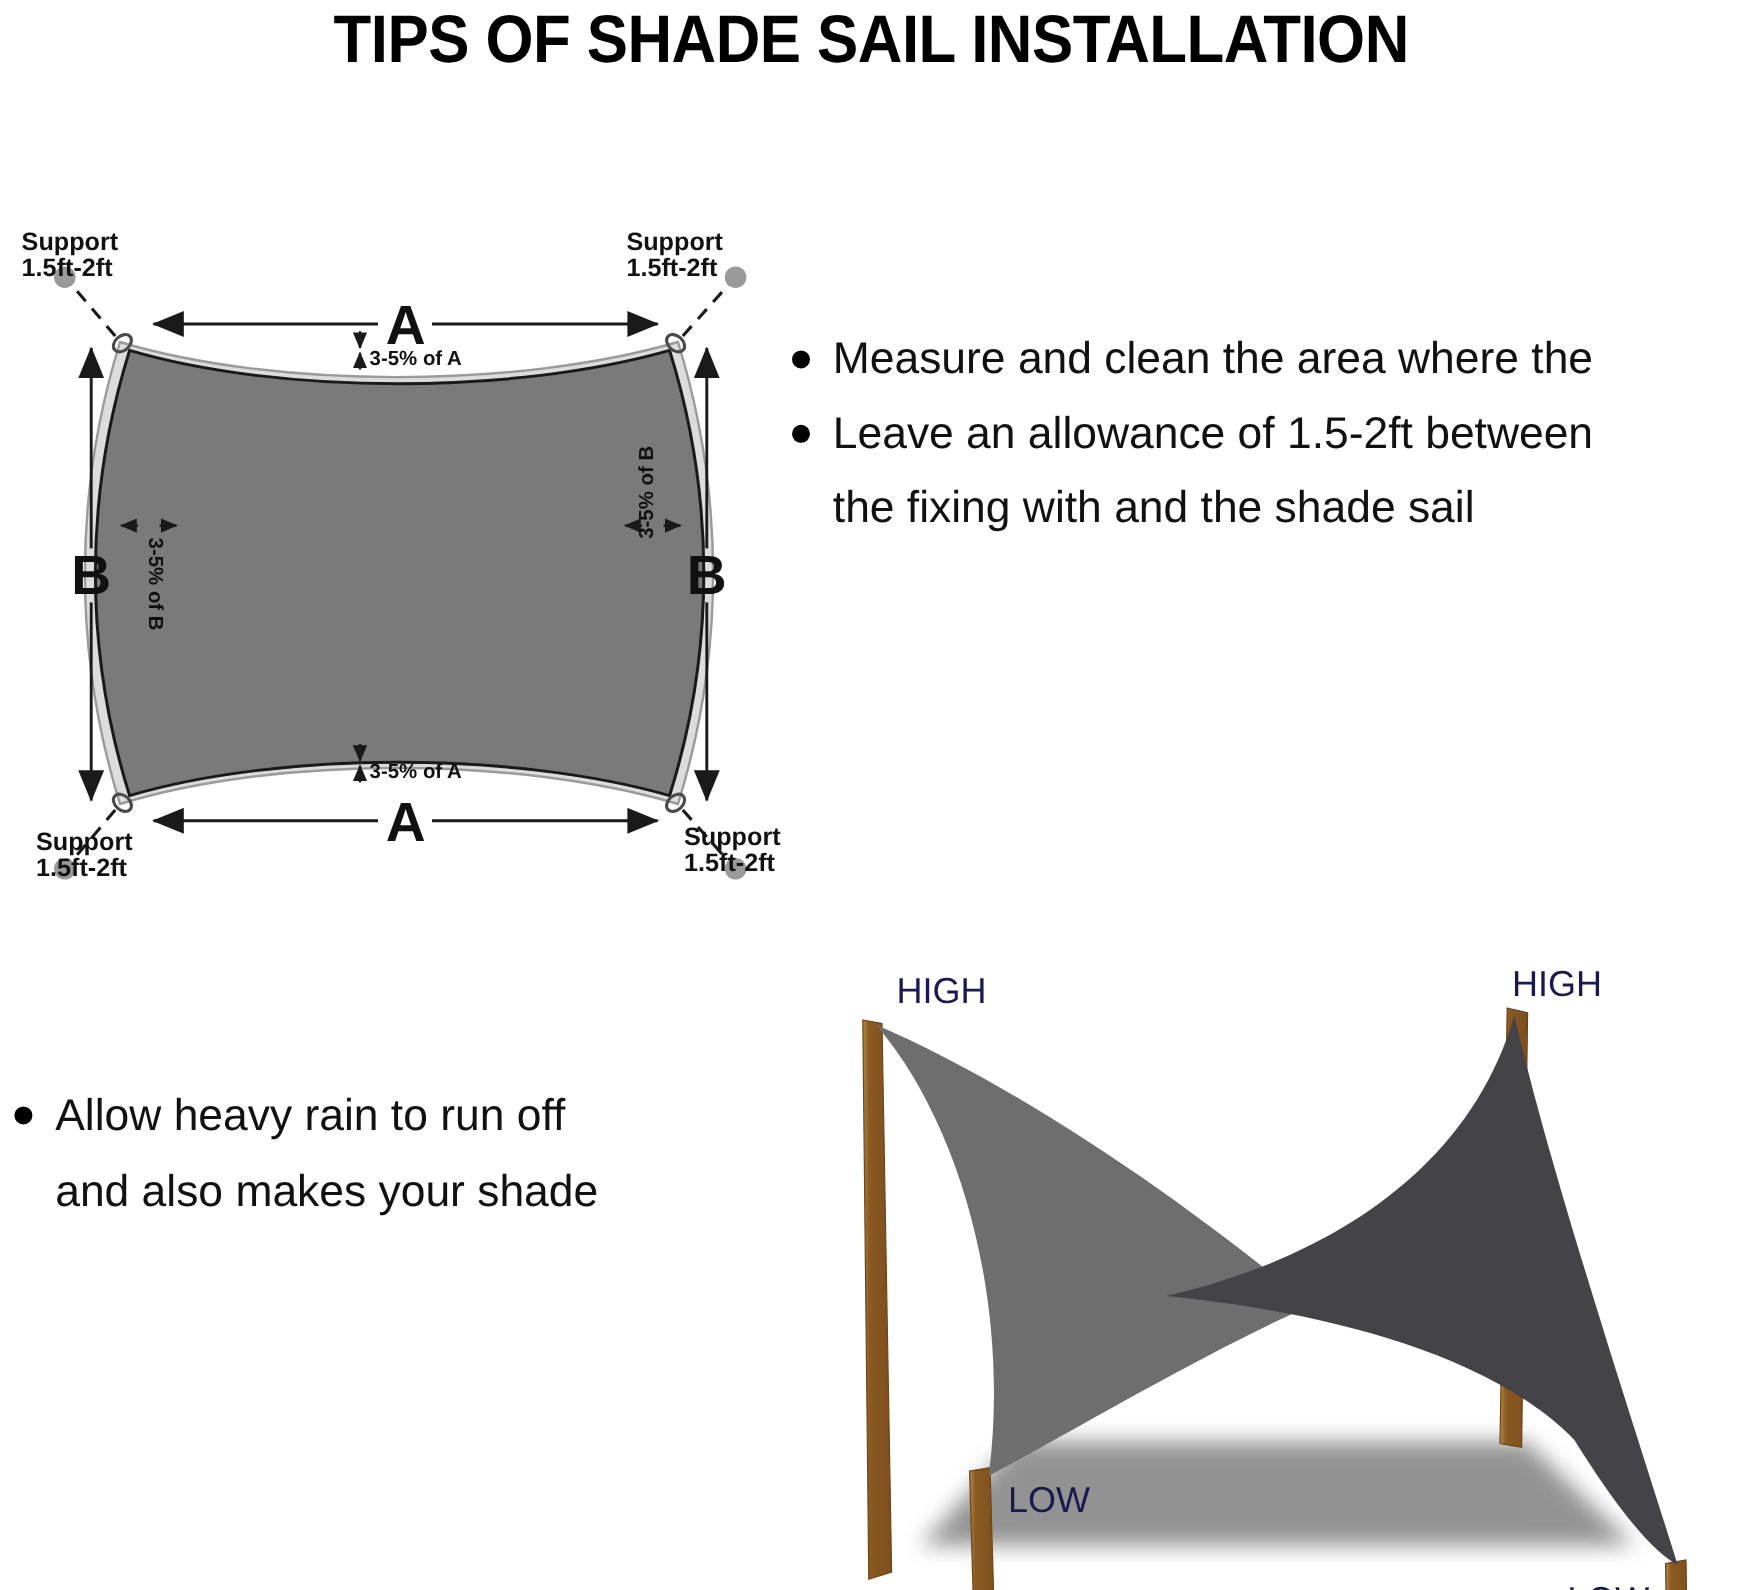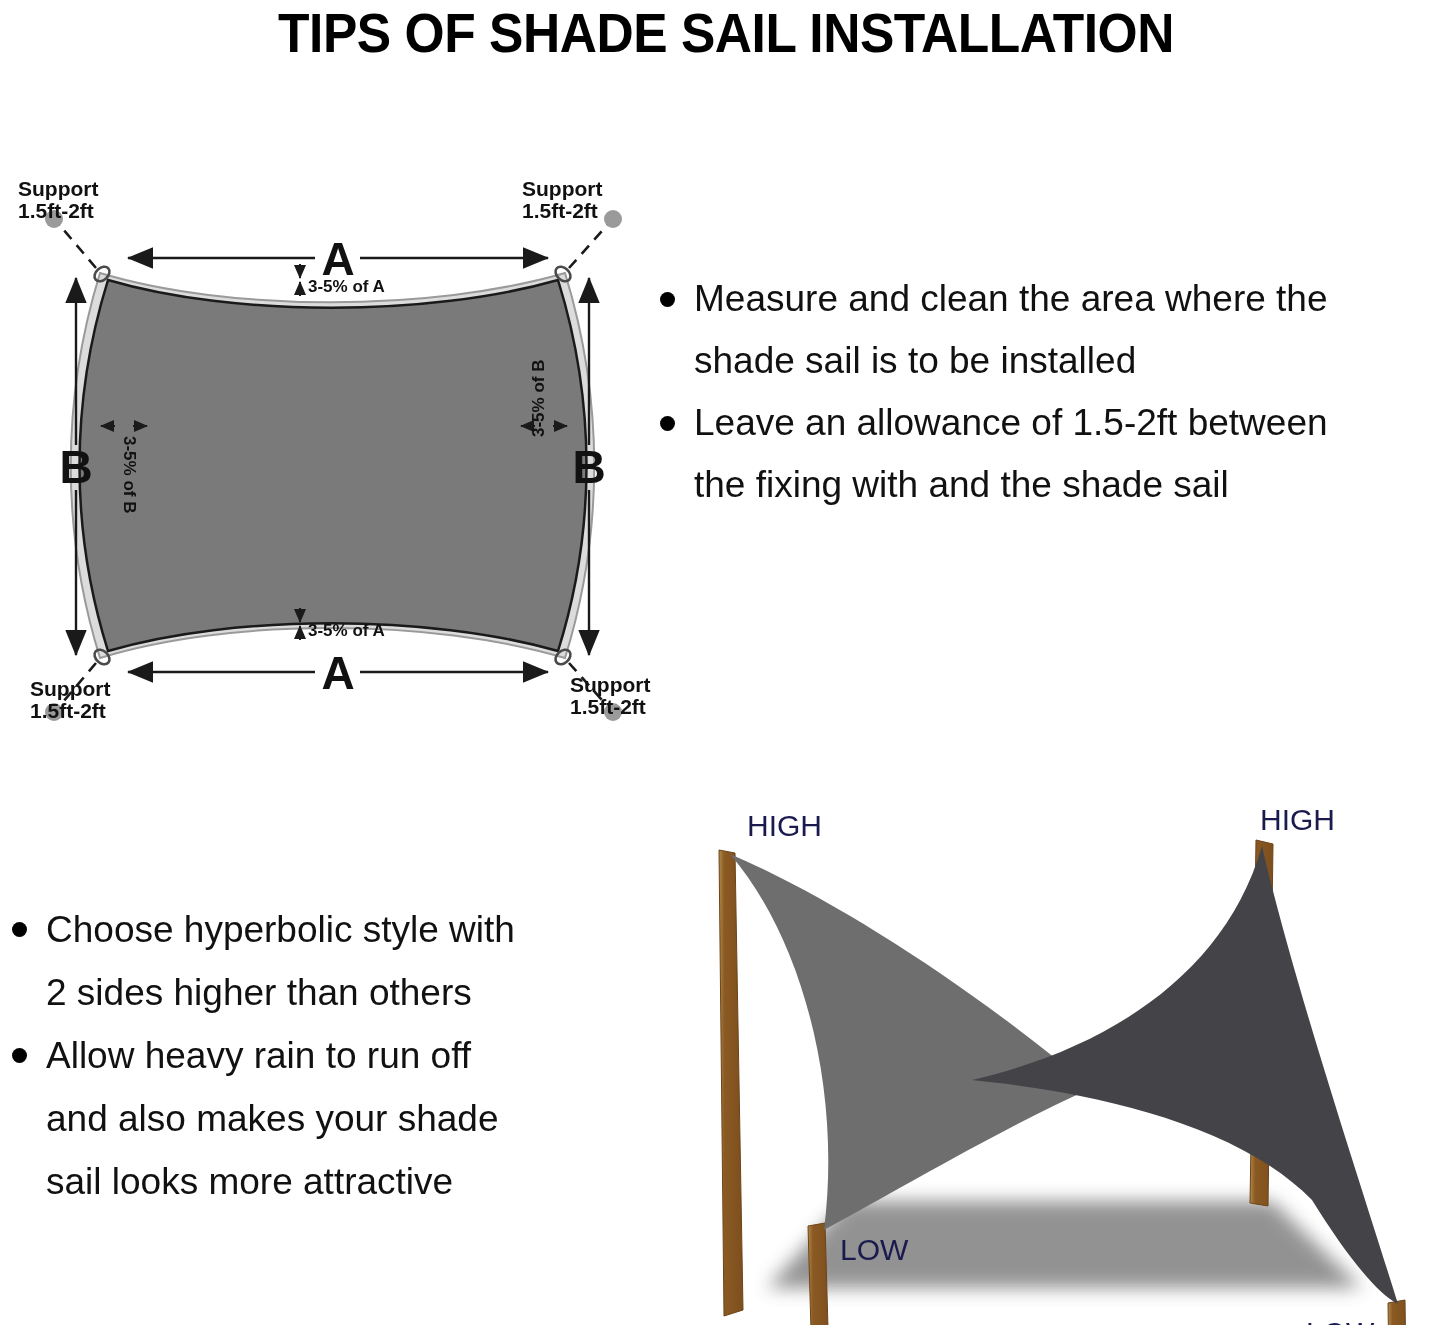--- a/index.html
+++ b/index.html
@@ -31,21 +31,21 @@
     transform: scaleX(0.92);
     transform-origin: center top;
     color: #000000;
     white-space: nowrap;
   }
 
   
   #rect-diagram {
     position: absolute;
     left: 0px;
-    top: 160px;
+    top: 172px;
     width: 660px;
     height: 580px;
   }
   #rect-diagram svg { display: block; }
 
   .lbl {
     font-family: "Liberation Sans", sans-serif;
     font-weight: bold;
     fill: #111111;
   }
@@ -225,37 +225,31 @@
       <line x1="535" y1="266" x2="521" y2="266" marker-end="url(#arrHeadSm)"></line>
       <line x1="553" y1="266" x2="567" y2="266" marker-end="url(#arrHeadSm)"></line>
     </g>
     <text class="lbl lbl-pct" x="544" y="277" transform="rotate(-90 544 277)">3-5% of B</text>
   </svg>
 </div>
 
 <ul id="tips-top" class="bullet-list">
   <li>
     <span>Measure and clean the area where the</span><br>
-    <span>shade sail is to be installed</span>
   </li>
   <li>
     <span>Leave an allowance of 1.5-2ft between</span><br>
     <span>the fixing with and the shade sail</span>
   </li>
 </ul>
 
 <ul id="tips-bottom" class="bullet-list">
   <li>
-    <span>Choose hyperbolic style with</span><br>
-    <span>2 sides higher than others</span>
-  </li>
-  <li>
     <span>Allow heavy rain to run off</span><br>
     <span>and also makes your shade</span><br>
-    <span>sail looks more attractive</span>
   </li>
 </ul>
 
 <div id="hyper-diagram">
   <svg width="780" height="537" viewBox="0 0 780 537" xmlns="http://www.w3.org/2000/svg">
     <defs>
       <filter id="softShadow" x="-20%" y="-40%" width="140%" height="200%">
         <feGaussianBlur stdDeviation="9"></feGaussianBlur>
       </filter>
       <linearGradient id="postGrad" x1="0" y1="0" x2="1" y2="0">

